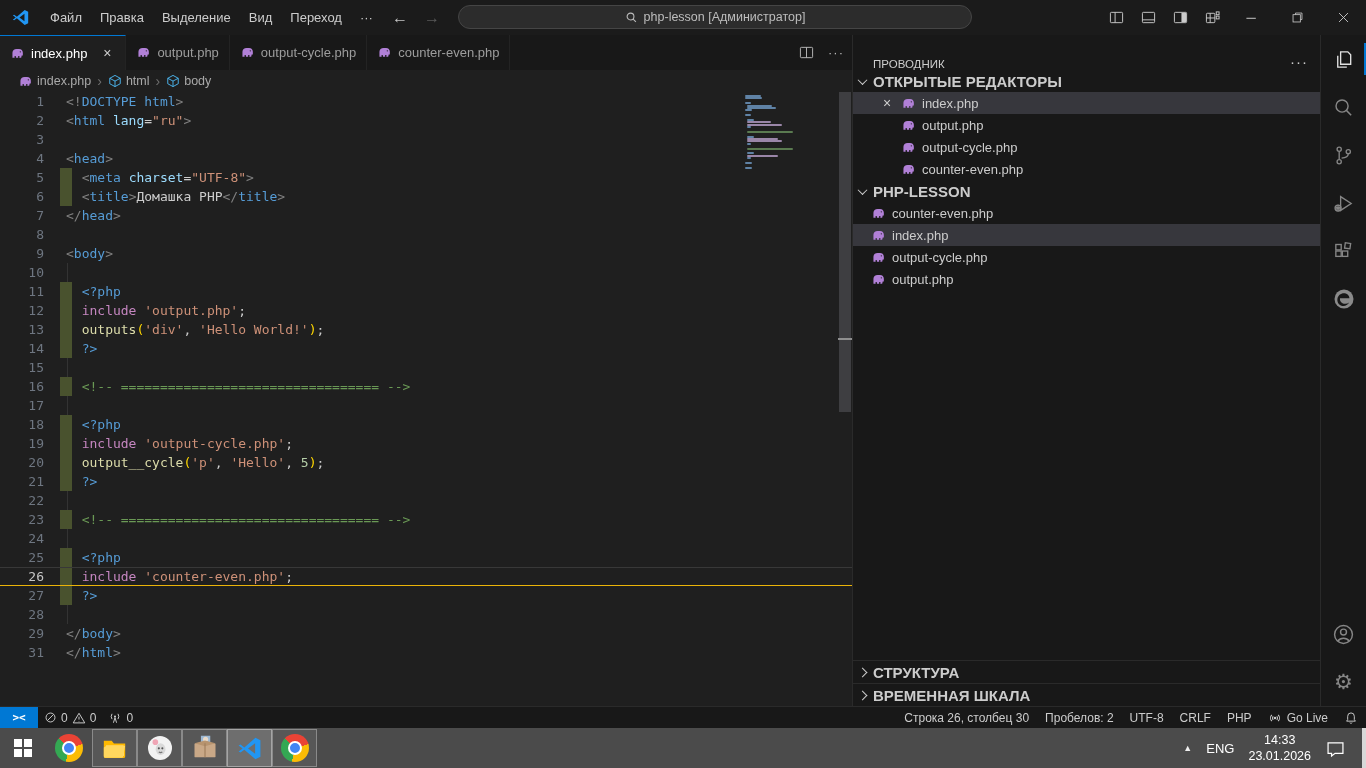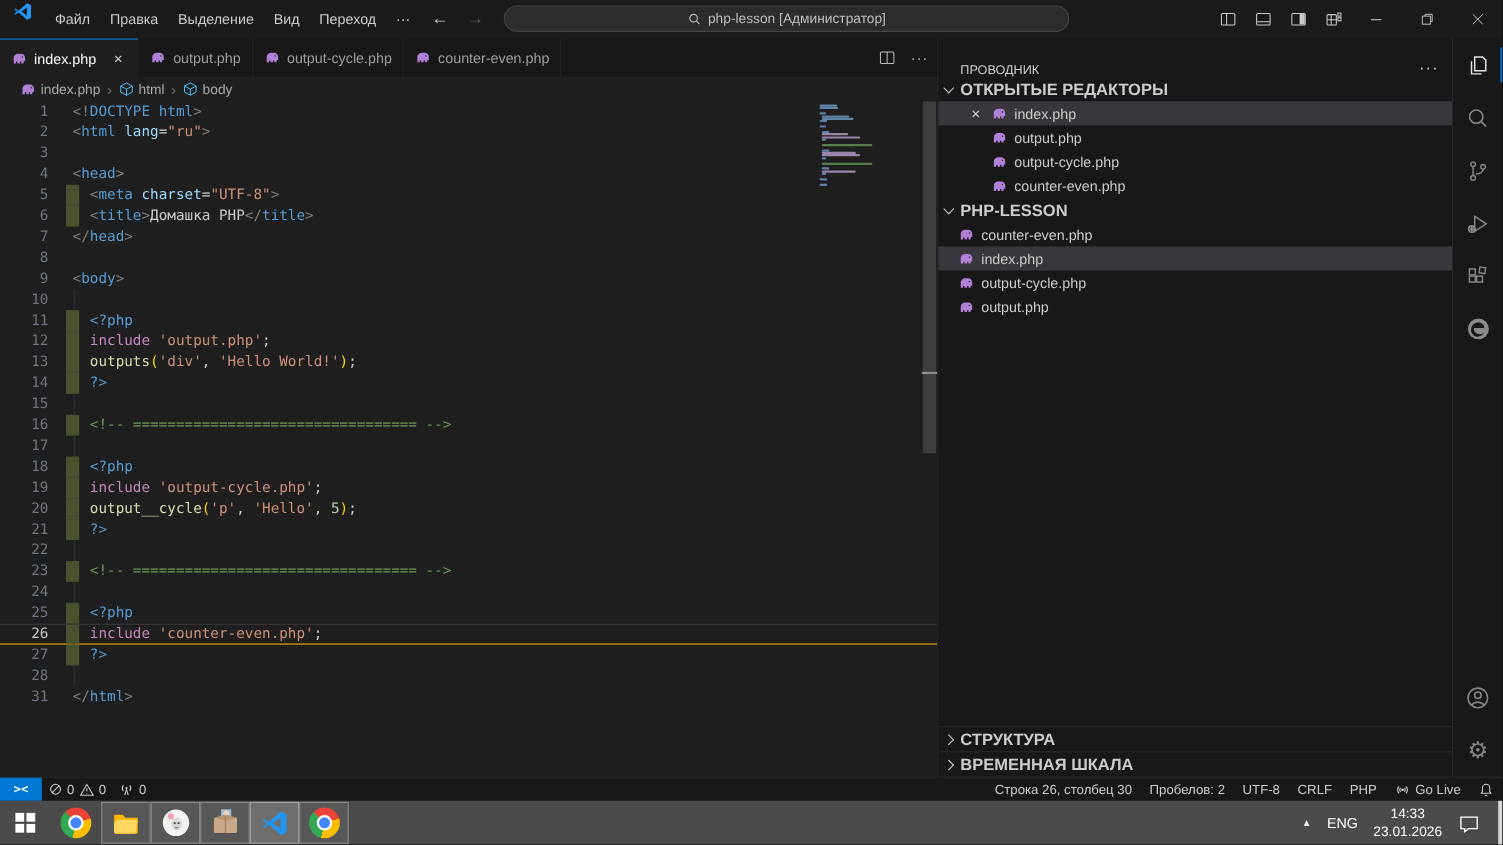--- a/index.html
+++ b/index.html
@@ -1,20 +1,20 @@
 <!DOCTYPE html>
 <html><head>
 <meta charset="utf-8">
 <style>
   html,body{margin:0;padding:0;background:#000;overflow:hidden;}
   .screen{position:relative;width:1366px;height:768px;background:#1f1f1f;
     font-family:"Liberation Sans",sans-serif;color:#ccc;font-size:13px;overflow:hidden;
     display:flex;flex-direction:column;}
   
-  .titlebar{height:35px;background:#1b1b1b;display:flex;align-items:flex-start;flex:0 0 35px;position:relative;}
+  .titlebar{height:35px;background:#1b1b1b;display:flex;align-items:center;flex:0 0 35px;position:relative;}
   .tb-logo{width:20px;height:20px;margin:0 10px 0 11px;display:flex;align-items:center;}
   .menu-bar{display:flex;align-items:center;height:100%;}
   .menu-item{padding:0 9px;height:24px;line-height:24px;border-radius:5px;color:#cccccc;cursor:default;}
   .nav-arrows{position:absolute;left:392px;top:0;height:35px;display:flex;align-items:center;gap:16px;font-size:16px;}
   .nav-back{color:#c6c6c6;} .nav-fwd{color:#5a5a5a;}
   .cmd-center{position:absolute;left:458px;top:5px;width:514px;height:24px;background:#2c2c2c;
     border:1px solid #454545;border-radius:12px;display:flex;align-items:center;justify-content:center;
     gap:6px;color:#bdbdbd;font-size:12.5px;box-sizing:border-box;}
   .win-icons{position:absolute;right:0;top:0;height:35px;display:flex;align-items:center;}
   .layout-ic{width:32px;height:35px;display:flex;align-items:center;justify-content:center;}
@@ -312,20 +312,21 @@
           <div class="line"><span class="guide"></span><span class="gm"></span><span class="num">19</span><span class="ct"><span class="c-d">  </span><span class="c-kw">include</span><span class="c-d"> </span><span class="c-str">'output-cycle.php'</span><span class="c-op">;</span></span></div>
           <div class="line"><span class="guide"></span><span class="gm"></span><span class="num">20</span><span class="ct"><span class="c-d">  </span><span class="c-fn">output__cycle</span><span class="c-brk">(</span><span class="c-str">'p'</span><span class="c-op">, </span><span class="c-str">'Hello'</span><span class="c-op">, </span><span class="c-num">5</span><span class="c-brk">)</span><span class="c-op">;</span></span></div>
           <div class="line"><span class="guide"></span><span class="gm"></span><span class="num">21</span><span class="ct"><span class="c-d">  </span><span class="c-tag">?&gt;</span></span></div>
           <div class="line"><span class="guide"></span><span class="num">22</span><span class="ct"></span></div>
           <div class="line"><span class="guide"></span><span class="gm"></span><span class="num">23</span><span class="ct"><span class="c-d">  </span><span class="c-cmt">&lt;!-- ================================= --&gt;</span></span></div>
           <div class="line"><span class="guide"></span><span class="num">24</span><span class="ct"></span></div>
           <div class="line"><span class="guide"></span><span class="gm"></span><span class="num">25</span><span class="ct"><span class="c-d">  </span><span class="c-tag">&lt;?php</span></span></div>
           <div class="line cur"><span class="guide"></span><span class="gm"></span><span class="num">26</span><span class="ct"><span class="c-d">  </span><span class="c-kw">include</span><span class="c-d"> </span><span class="c-str">'counter-even.php'</span><span class="c-op">;</span></span></div>
           <div class="line"><span class="guide"></span><span class="gm"></span><span class="num">27</span><span class="ct"><span class="c-d">  </span><span class="c-tag">?&gt;</span></span></div>
           <div class="line"><span class="guide"></span><span class="num">28</span><span class="ct"></span></div>
+          <div class="line"><span class="num">29</span><span class="ct"><span class="c-p">&lt;/</span><span class="c-tag">body</span><span class="c-p">&gt;</span></span></div>
           <div class="line"><span class="num">31</span><span class="ct"><span class="c-p">&lt;/</span><span class="c-tag">html</span><span class="c-p">&gt;</span></span></div>
         </div>
     </div>
 
     <div class="sidebar">
       <div class="sb-title">
         <span>ПРОВОДНИК</span>
         <span class="more">···</span>
       </div>
       <div class="sb-sec">

